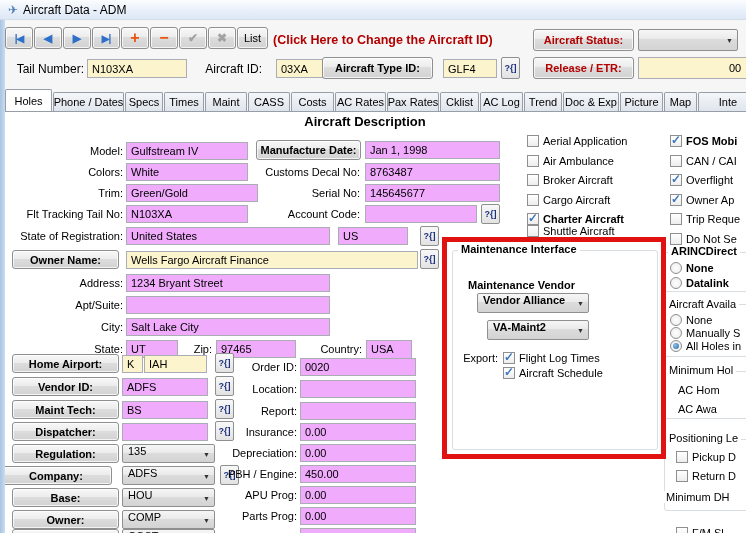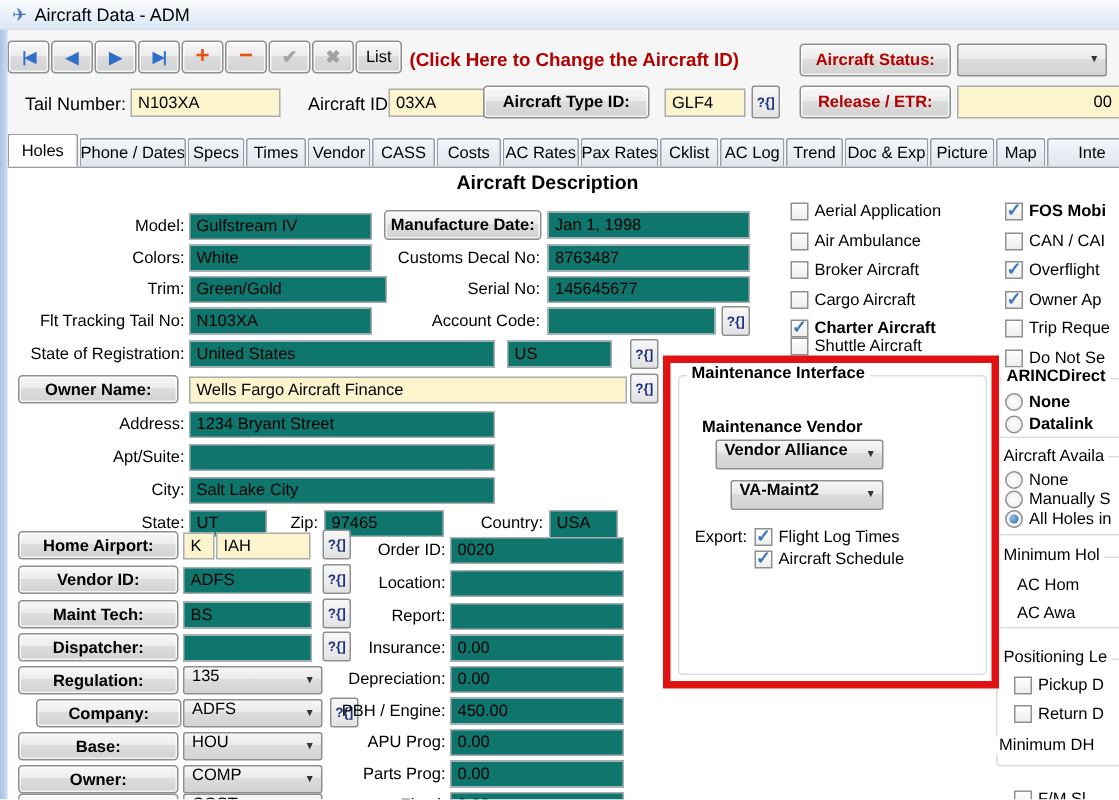--- a/index.html
+++ b/index.html
@@ -19,21 +19,21 @@
         font-size:11px;font-weight:bold;display:flex;align-items:center;justify-content:center;box-sizing:border-box;white-space:nowrap}
   .normalw{font-weight:normal}
   .tbtn{top:27px;width:28px;height:22px}
   .blue{color:#2e6fc9;font-weight:bold;font-size:10px;letter-spacing:-1px}
   .blue2{color:#2e6fc9;font-weight:bold;font-size:11px}
   .orange{color:#ea530f;font-size:16px;font-weight:bold}
   .gray{color:#a2a2a2;font-size:12px;font-weight:bold}
   .redtext{color:#b30000}
   .banner{font-size:12.5px;font-weight:bold;color:#b30000}
   
-  .fld{border:1px solid #aaadb3;background:#0f766e;font-size:11px;line-height:15px;padding:1px 4px;box-sizing:border-box;overflow:hidden;white-space:nowrap}
+  .fld{border:1px solid #aaadb3;background:#f0abfc;font-size:11px;line-height:15px;padding:1px 4px;box-sizing:border-box;overflow:hidden;white-space:nowrap}
   .yellow{background:#fcf4cc}
   .rt{text-align:left}
   .lbl{font-size:11px;text-align:right;white-space:nowrap}
   .boldlbl{font-weight:normal}
   .combo{border:1px solid #8e8f8f;border-radius:2px;background:linear-gradient(#f6f6f6,#eaeaea 45%,#dcdcdc 46%,#d3d3d3);
          box-sizing:border-box;font-size:11px;display:flex;padding-left:5px;overflow:hidden;white-space:nowrap}
   .combo .arrow{position:absolute;right:4px;font-size:7px;color:#333;top:50%;transform:translateY(-50%)}
   .lookup{width:19px;height:20px;border:1px solid #8e8f8f;border-radius:2px;
           background:linear-gradient(#f8f8f8,#e2e2e2);font-size:9px;font-weight:bold;color:#1a2f7e;
           display:flex;align-items:center;justify-content:center;box-sizing:border-box}
@@ -97,33 +97,33 @@
   <div class="abs banner nowrap" style="left:273px;top:33px">(Click Here to Change the Aircraft ID)</div>
   <div class="abs btn7 redtext" style="left:533px;top:29px;width:101px;height:22px">Aircraft Status:</div>
   <div class="abs combo" style="left:638px;top:29px;width:100px;height:22px">
     <span></span>
     <span class="arrow">▼</span>
   </div>
 
   <div class="abs lbl boldlbl" style="left:0px;top:62px;width:84px;font-size:12px">Tail Number:</div>
   <div class="abs fld yellow" style="left:87px;top:59px;width:100px;height:19px;line-height:16px">N103XA</div>
   <div class="abs lbl boldlbl" style="left:178px;top:62px;width:84px;font-size:12px">Aircraft ID:</div>
-  <div class="abs fld yellow" style="left:259px;top:59px;width:64px;height:19px;line-height:16px">03XA</div>
+  <div class="abs fld yellow" style="left:276px;top:59px;width:64px;height:19px;line-height:16px">03XA</div>
   <div class="abs btn7" style="left:322px;top:57px;width:111px;height:22px">Aircraft Type ID:</div>
   <div class="abs fld yellow" style="left:443px;top:59px;width:54px;height:19px;line-height:16px">GLF4</div>
   <div class="abs lookup" style="left:501px;top:57px;height:22px">?{]</div>
   <div class="abs btn7 redtext" style="left:533px;top:57px;width:101px;height:22px">Release / ETR:</div>
   <div class="abs fld yellow" style="left:638px;top:57px;width:120px;height:22px;line-height:18px;padding-left:90px">00</div>
 
   <div class="abs tabs">
     <div class="tab active" style="width:47px">Holes</div>
     <div class="tab" style="width:71px">Phone / Dates</div>
     <div class="tab" style="width:38px">Specs</div>
     <div class="tab" style="width:40px">Times</div>
-    <div class="tab" style="width:42px">Vendor</div>
+    <div class="tab" style="width:42px">Maint</div>
     <div class="tab" style="width:42px">CASS</div>
     <div class="tab" style="width:43px">Costs</div>
     <div class="tab" style="width:51px">AC Rates</div>
     <div class="tab" style="width:52px">Pax Rates</div>
     <div class="tab" style="width:39px">Cklist</div>
     <div class="tab" style="width:43px">AC Log</div>
     <div class="tab" style="width:38px">Trend</div>
     <div class="tab" style="width:56px">Doc &amp; Exp</div>
     <div class="tab" style="width:43px">Picture</div>
     <div class="tab" style="width:33px">Map</div>
@@ -187,21 +187,21 @@
   <div class="abs lookup" style="left:215px;top:399px">?{]</div>
   <div class="abs btn7" style="left:12px;top:422px;width:107px;height:19px">Dispatcher:</div>
   <div class="abs fld" style="left:122px;top:423px;width:86px;height:18px"></div>
   <div class="abs lookup" style="left:215px;top:421px">?{]</div>
 
   <div class="abs btn7" style="left:12px;top:444px;width:107px;height:19px">Regulation:</div>
   <div class="abs combo" style="left:122px;top:444px;width:93px;height:19px">
       <span>135</span>
       <span class="arrow">▼</span>
     </div>
-  <div class="abs btn7" style="left:24px;top:466px;width:97px;height:19px">Company:</div>
+  <div class="abs btn7" style="left:0;top:466px;width:112px;height:19px">Company:</div>
   <div class="abs combo" style="left:122px;top:466px;width:93px;height:19px">
       <span>ADFS</span>
       <span class="arrow">▼</span>
     </div>
   <div class="abs lookup" style="left:220px;top:465px">?{]</div>
   <div class="abs btn7" style="left:12px;top:488px;width:107px;height:19px">Base:</div>
   <div class="abs combo" style="left:122px;top:488px;width:93px;height:19px">
       <span>HOU</span>
       <span class="arrow">▼</span>
     </div>

